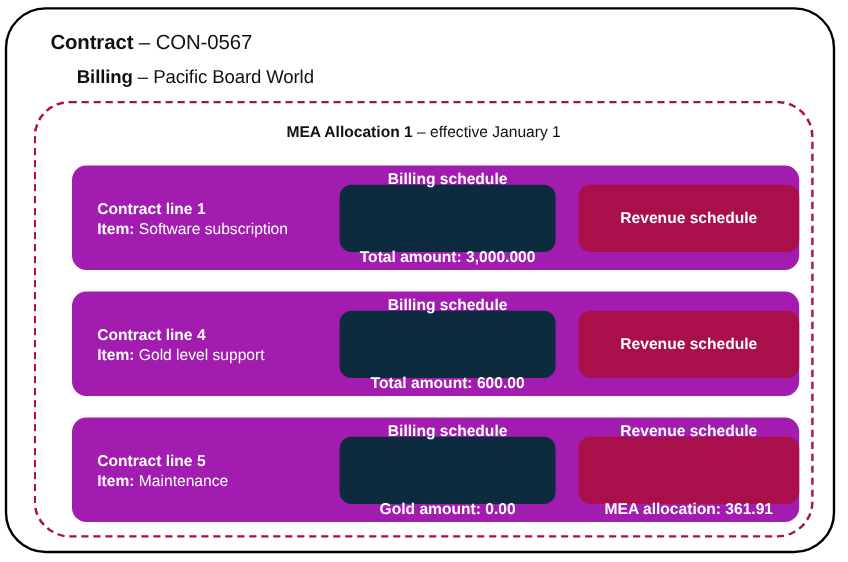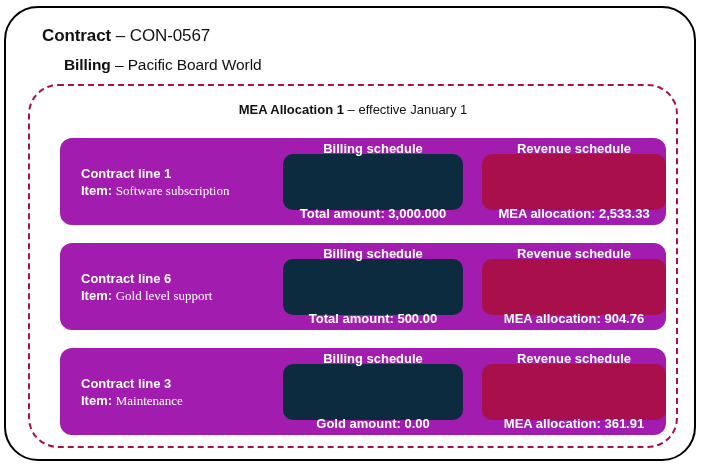--- a/index.html
+++ b/index.html
@@ -112,21 +112,20 @@
     display: block;
   }
   .line-item {
     display: block;
   }
   .line-item-label {
     font-weight: bold;
   }
   .line-item-value {
     font-weight: normal;
-    font-family: Liberation Serif, serif;
   }
 
   
   .sched-box {
     position: absolute;
     top: 50%;
     transform: translateY(-50%);
     height: 56px;
     border-radius: 10px;
     box-sizing: border-box;
@@ -193,45 +192,43 @@
             <span class="line-item-label">Item:</span>
             <span class="line-item-value">Software subscription</span>
           </span>
         </div>
         <div class="sched-box billing-box">
           <span class="sched-title">Billing schedule</span>
           <span class="sched-value">Total amount: 3,000.000</span>
         </div>
         <div class="sched-box revenue-box">
           <span class="sched-title">Revenue schedule</span>
-          <span class="sched-value">MEA allocation: 2,533.33</span>
         </div>
       </div>
 
       <div class="contract-line-row">
         <div class="line-info">
-          <span class="line-title">Contract line 6</span>
+          <span class="line-title">Contract line 4</span>
           <span class="line-item">
             <span class="line-item-label">Item:</span>
             <span class="line-item-value">Gold level support</span>
           </span>
         </div>
         <div class="sched-box billing-box">
           <span class="sched-title">Billing schedule</span>
-          <span class="sched-value">Total amount: 500.00</span>
+          <span class="sched-value">Total amount: 600.00</span>
         </div>
         <div class="sched-box revenue-box">
           <span class="sched-title">Revenue schedule</span>
-          <span class="sched-value">MEA allocation: 904.76</span>
         </div>
       </div>
 
       <div class="contract-line-row">
         <div class="line-info">
-          <span class="line-title">Contract line 3</span>
+          <span class="line-title">Contract line 5</span>
           <span class="line-item">
             <span class="line-item-label">Item:</span>
             <span class="line-item-value">Maintenance</span>
           </span>
         </div>
         <div class="sched-box billing-box">
           <span class="sched-title">Billing schedule</span>
           <span class="sched-value">Gold amount: 0.00</span>
         </div>
         <div class="sched-box revenue-box">

